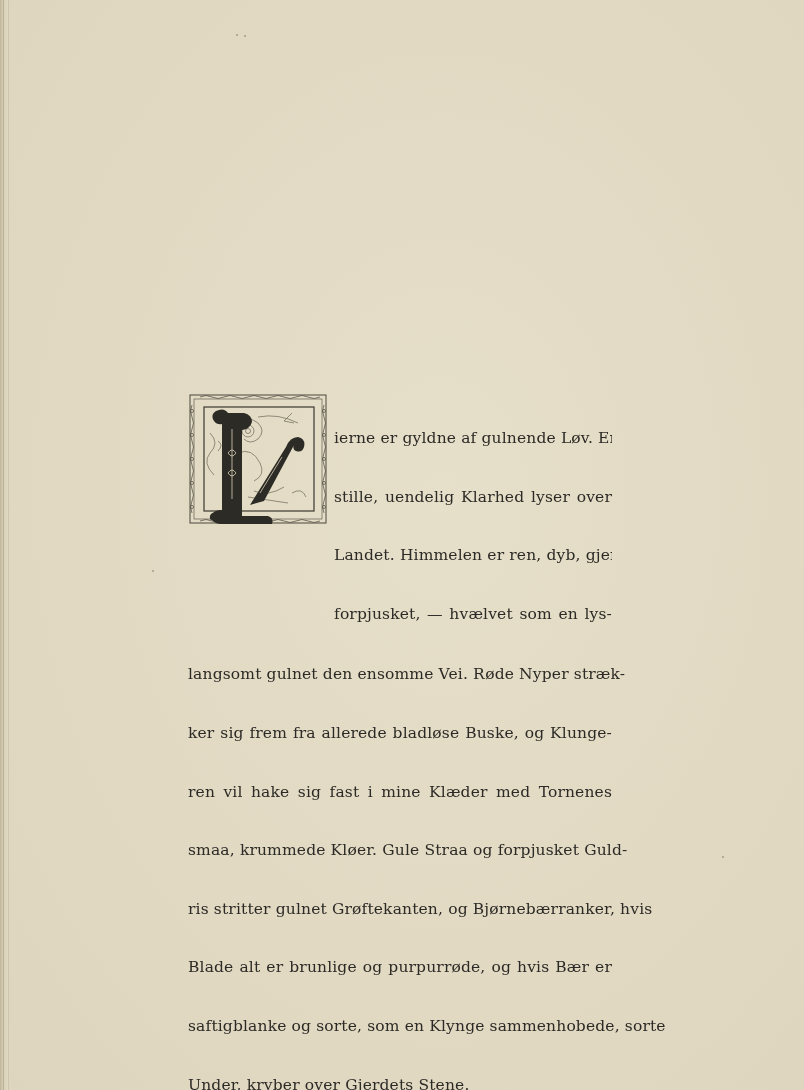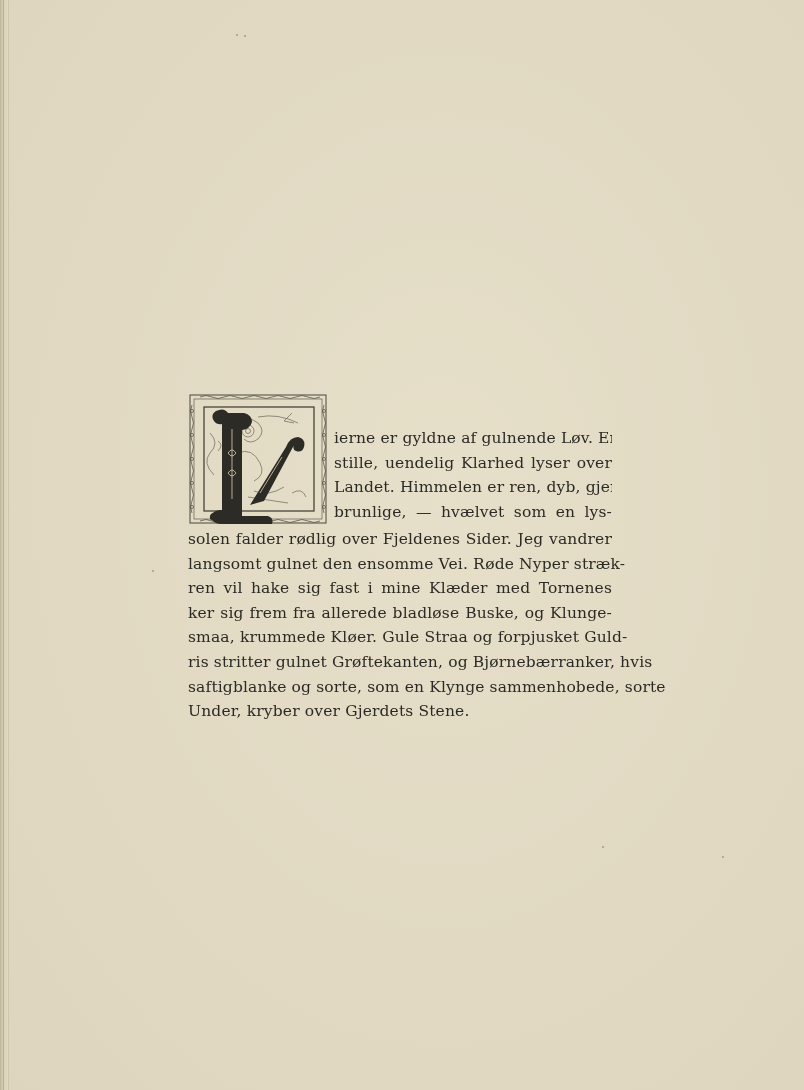--- a/index.html
+++ b/index.html
@@ -65,20 +65,21 @@
     .drop-cap svg {
       width: 140px;
       height: 132px;
       display: block;
     }
     .line {
       display: block;
       text-align: justify;
       text-align-last: justify;
       white-space: nowrap;
+      margin-top: 34px;
     }
     .line.first-line {
       margin-top: 33px;
     }
     .line.last {
       text-align-last: left;
     }
     .para {
       margin: 0;
     }
@@ -157,30 +158,30 @@
           <path d="M72 100 l22 -36" stroke="#d9d1b8" stroke-width="0.8" fill="none"></path>
 
           <path d="M30 118 q-10 2 -8 8 q4 4 10 0" fill="#2d2b26"></path>
         </svg>
       </div>
 
       <div class="wrapped-lines">
         <span class="line first-line">ierne er gyldne af gulnende Løv. En</span>
         <span class="line">stille, uendelig Klarhed lyser over</span>
         <span class="line">Landet. Himmelen er ren, dyb, gjen-</span>
-        <span class="line">brunlige, — hvælvet som en lys-</span>
+        <span class="line">forpjusket, — hvælvet som en lys-</span>
       </div>
 
       <div style="clear:both; padding-top:2px;">
-        <span class="line">solen falder rødlig over Fjeldenes Sider. Jeg vandrer</span>
         <span class="line">langsomt gulnet den ensomme Vei. Røde Nyper stræk-</span>
+        <span class="line">ker sig frem fra allerede bladløse Buske, og Klunge-</span>
         <span class="line">ren vil hake sig fast i mine Klæder med Tornenes</span>
-        <span class="line">ker sig frem fra allerede bladløse Buske, og Klunge-</span>
         <span class="line">smaa, krummede Kløer. Gule Straa og forpjusket Guld-</span>
         <span class="line">ris stritter gulnet Grøftekanten, og Bjørnebærranker, hvis</span>
+        <span class="line">Blade alt er brunlige og purpurrøde, og hvis Bær er</span>
         <span class="line">saftigblanke og sorte, som en Klynge sammenhobede, sorte</span>
         <span class="line last">Under, kryber over Gjerdets Stene.</span>
       </div>
     </div>
 
     <div class="para para-indent">
     </div>
 
 
   </div>

